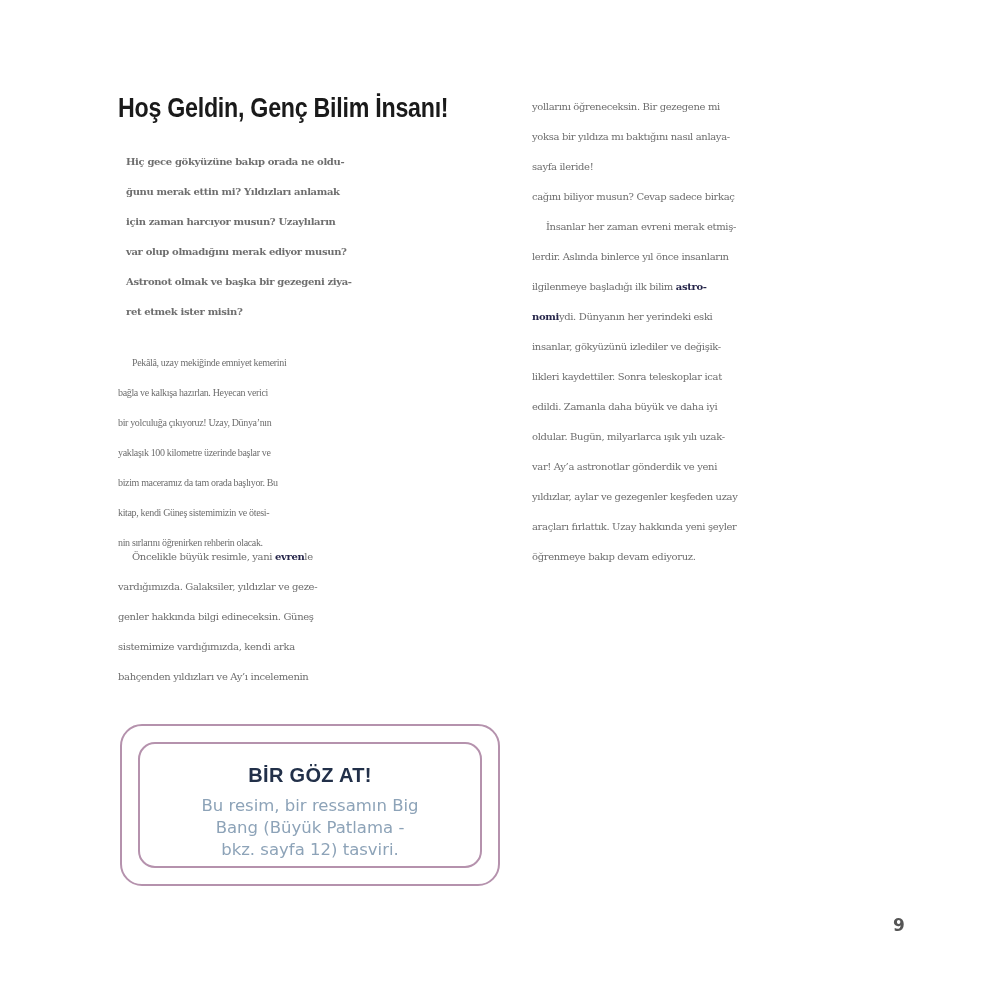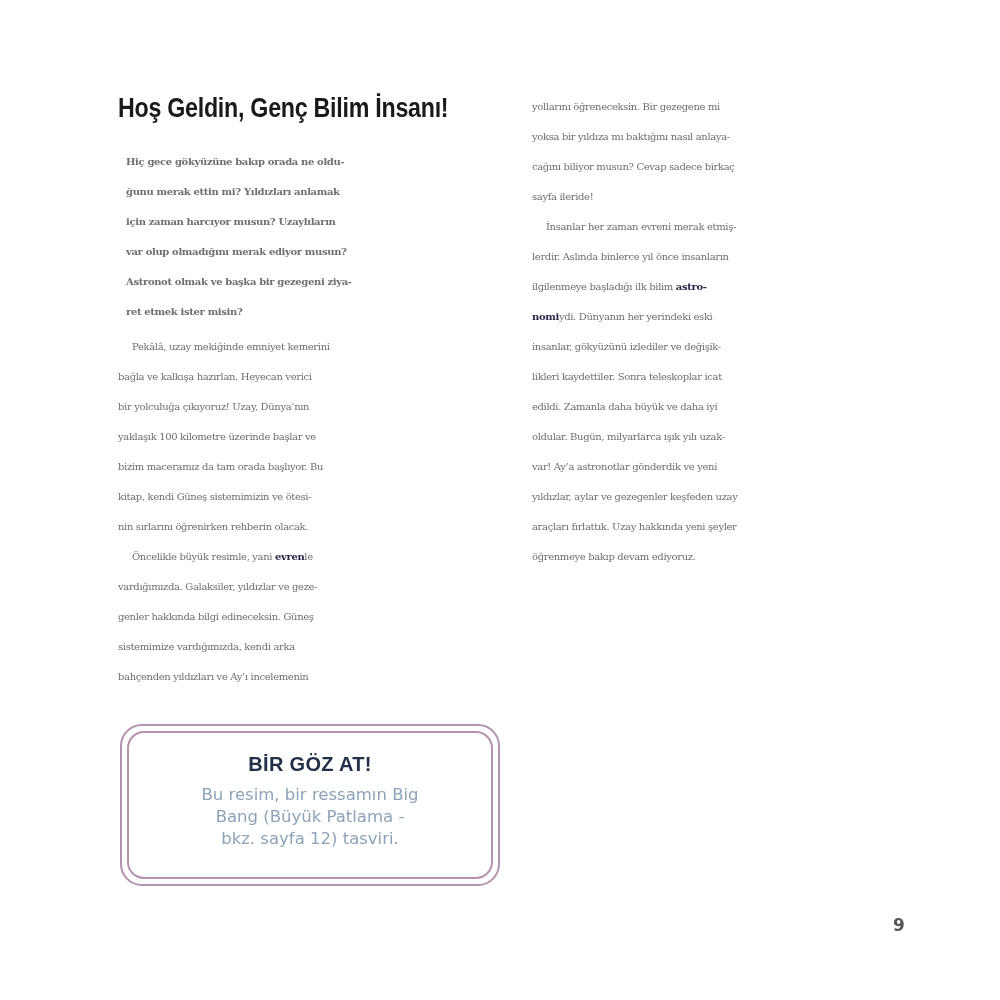--- a/index.html
+++ b/index.html
@@ -59,21 +59,21 @@
 
     .callout {
       position: absolute;
       left: 120px;
       top: 724px;
       width: 380px;
       height: 162px;
       box-sizing: border-box;
       border: 2px solid #b592ad;
       border-radius: 22px;
-      padding: 5px;
+      padding: 16px;
     }
     .callout-inner {
       width: 100%;
       height: 100%;
       box-sizing: border-box;
       border: 2px solid #b592ad;
       border-radius: 17px;
       text-align: center;
       padding-top: 20px;
     }
@@ -113,43 +113,43 @@
 
   <p class="para" style="left:126px; top:147px;font-weight:bold;">
     <span class="line">Hiç gece gökyüzüne bakıp orada ne oldu-</span>
     <span class="line">ğunu merak ettin mi? Yıldızları anlamak</span>
     <span class="line">için zaman harcıyor musun? Uzaylıların</span>
     <span class="line">var olup olmadığını merak ediyor musun?</span>
     <span class="line">Astronot olmak ve başka bir gezegeni ziya-</span>
     <span class="line">ret etmek ister misin?</span>
   </p>
 
-  <p class="para" style="left:118px; top:332px;">
+  <p class="para" style="left:118px; top:348px;font-family:Liberation Serif, serif;">
     <span class="line indent">Pekâlâ, uzay mekiğinde emniyet kemerini</span>
     <span class="line">bağla ve kalkışa hazırlan. Heyecan verici</span>
     <span class="line">bir yolculuğa çıkıyoruz! Uzay, Dünya’nın</span>
     <span class="line">yaklaşık 100 kilometre üzerinde başlar ve</span>
     <span class="line">bizim maceramız da tam orada başlıyor. Bu</span>
     <span class="line">kitap, kendi Güneş sistemimizin ve ötesi-</span>
     <span class="line">nin sırlarını öğrenirken rehberin olacak.</span>
   </p>
 
   <p class="para" style="left:118px; top:542px;">
     <span class="line indent"><span>Öncelikle büyük resimle, yani </span><span class="kw">evren</span><span>le</span></span>
     <span class="line">vardığımızda. Galaksiler, yıldızlar ve geze-</span>
     <span class="line">genler hakkında bilgi edineceksin. Güneş</span>
     <span class="line">sistemimize vardığımızda, kendi arka</span>
     <span class="line">bahçenden yıldızları ve Ay’ı incelemenin</span>
   </p>
 
   <p class="para" style="left:532px; top:92px;">
     <span class="line">yollarını öğreneceksin. Bir gezegene mi</span>
     <span class="line">yoksa bir yıldıza mı baktığını nasıl anlaya-</span>
+    <span class="line">sayfa ileride!</span>
     <span class="line">cağını biliyor musun? Cevap sadece birkaç</span>
-    <span class="line">sayfa ileride!</span>
   </p>
 
   <p class="para" style="left:532px; top:212px;">
     <span class="line indent">İnsanlar her zaman evreni merak etmiş-</span>
     <span class="line">lerdir. Aslında binlerce yıl önce insanların</span>
     <span class="line"><span>ilgilenmeye başladığı ilk bilim </span><span class="kw">astro-</span></span>
     <span class="line"><span class="kw">nomi</span><span>ydi. Dünyanın her yerindeki eski</span></span>
     <span class="line">insanlar, gökyüzünü izlediler ve değişik-</span>
     <span class="line">likleri kaydettiler. Sonra teleskoplar icat</span>
     <span class="line">edildi. Zamanla daha büyük ve daha iyi</span>

